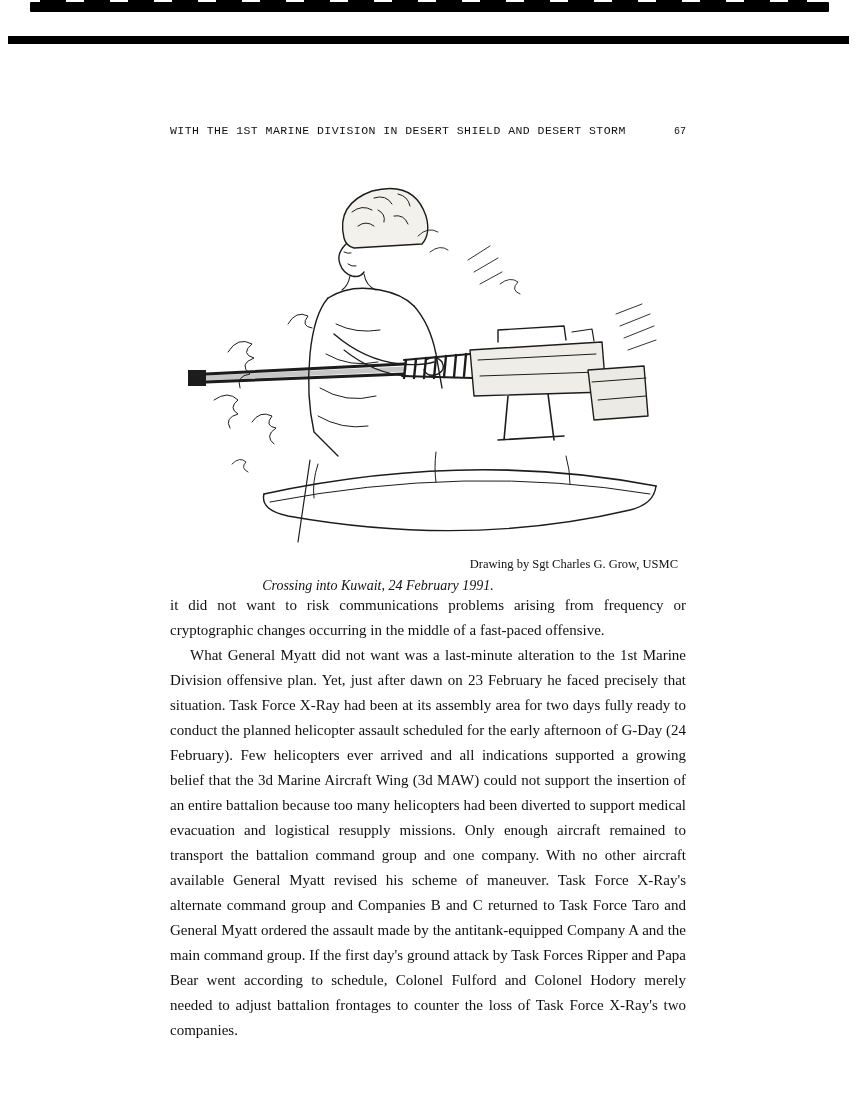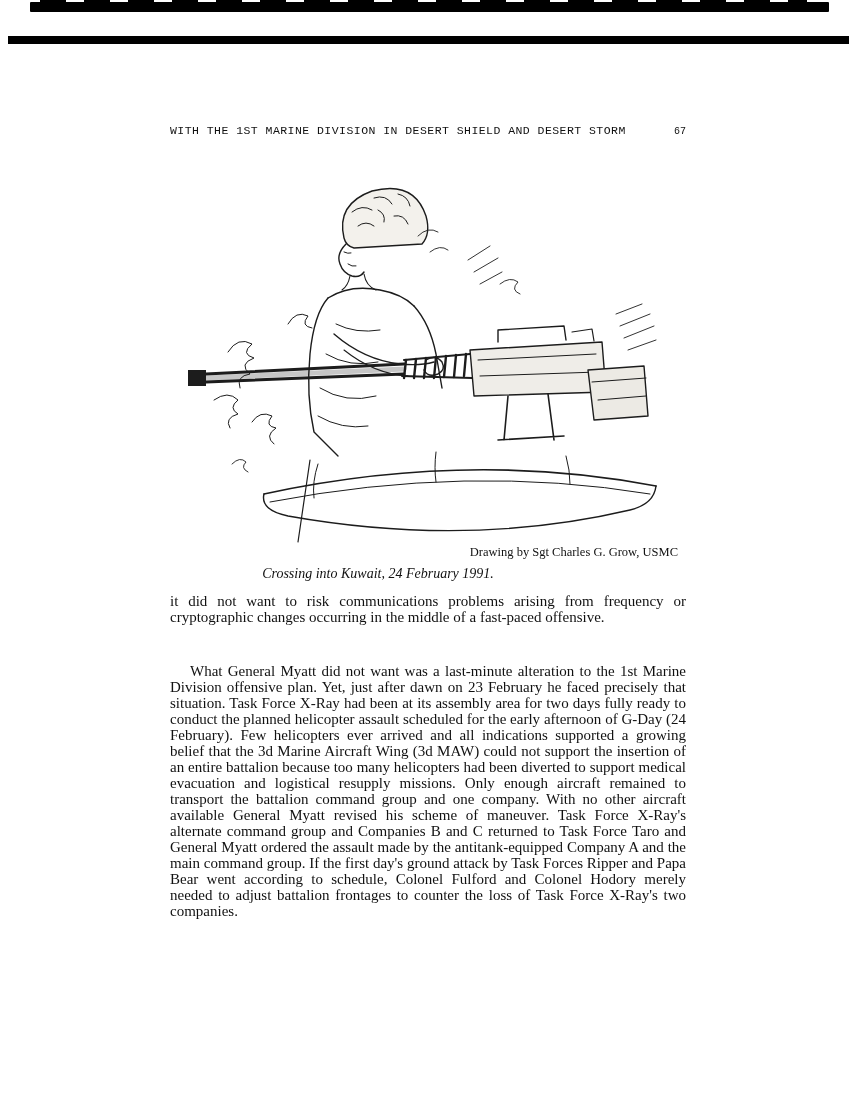--- a/index.html
+++ b/index.html
@@ -27,33 +27,33 @@
   .running-header {
     position: absolute; left: 170px; top: 124px; width: 516px;
     display: flex; justify-content: space-between; align-items: baseline;
     font-size: 11.5px; letter-spacing: 0.45px; white-space: nowrap; font-family: Liberation Mono, monospace;
   }
   .running-header .page-number { font-size: 10px; letter-spacing: 0; }
 
   .figure { position: absolute; left: 168px; top: 164px; width: 520px; }
   .figure svg { display: block; }
   .figure-credit {
-    text-align: right; font-size: 12.5px; margin-top: 1px; padding-right: 10px;
+    text-align: right; font-size: 12.5px; margin-top: 13px; padding-right: 10px;
   }
   .figure-caption {
     font-style: italic; font-size: 14px; margin-top: 6px;
     text-align: center; padding-right: 100px;
   }
 
   .body-text {
     position: absolute; left: 170px; top: 593px; width: 516px;
-    font-size: 15px; line-height: 16px; text-align: justify;
+    font-size: 15px; line-height: 25px; text-align: justify;
   }
   .body-text p { margin: 0; }
-  .body-text p.indented { text-indent: 20px; margin-top: 38px; }
+  .body-text p.indented { text-indent: 20px; }
 </style>
 </head>
 <body>
 
 <div class="page">
 
   <div class="scan-bar bar-top"></div>
   <div class="scan-bar bar-second"></div>
 
   <div class="running-header">

